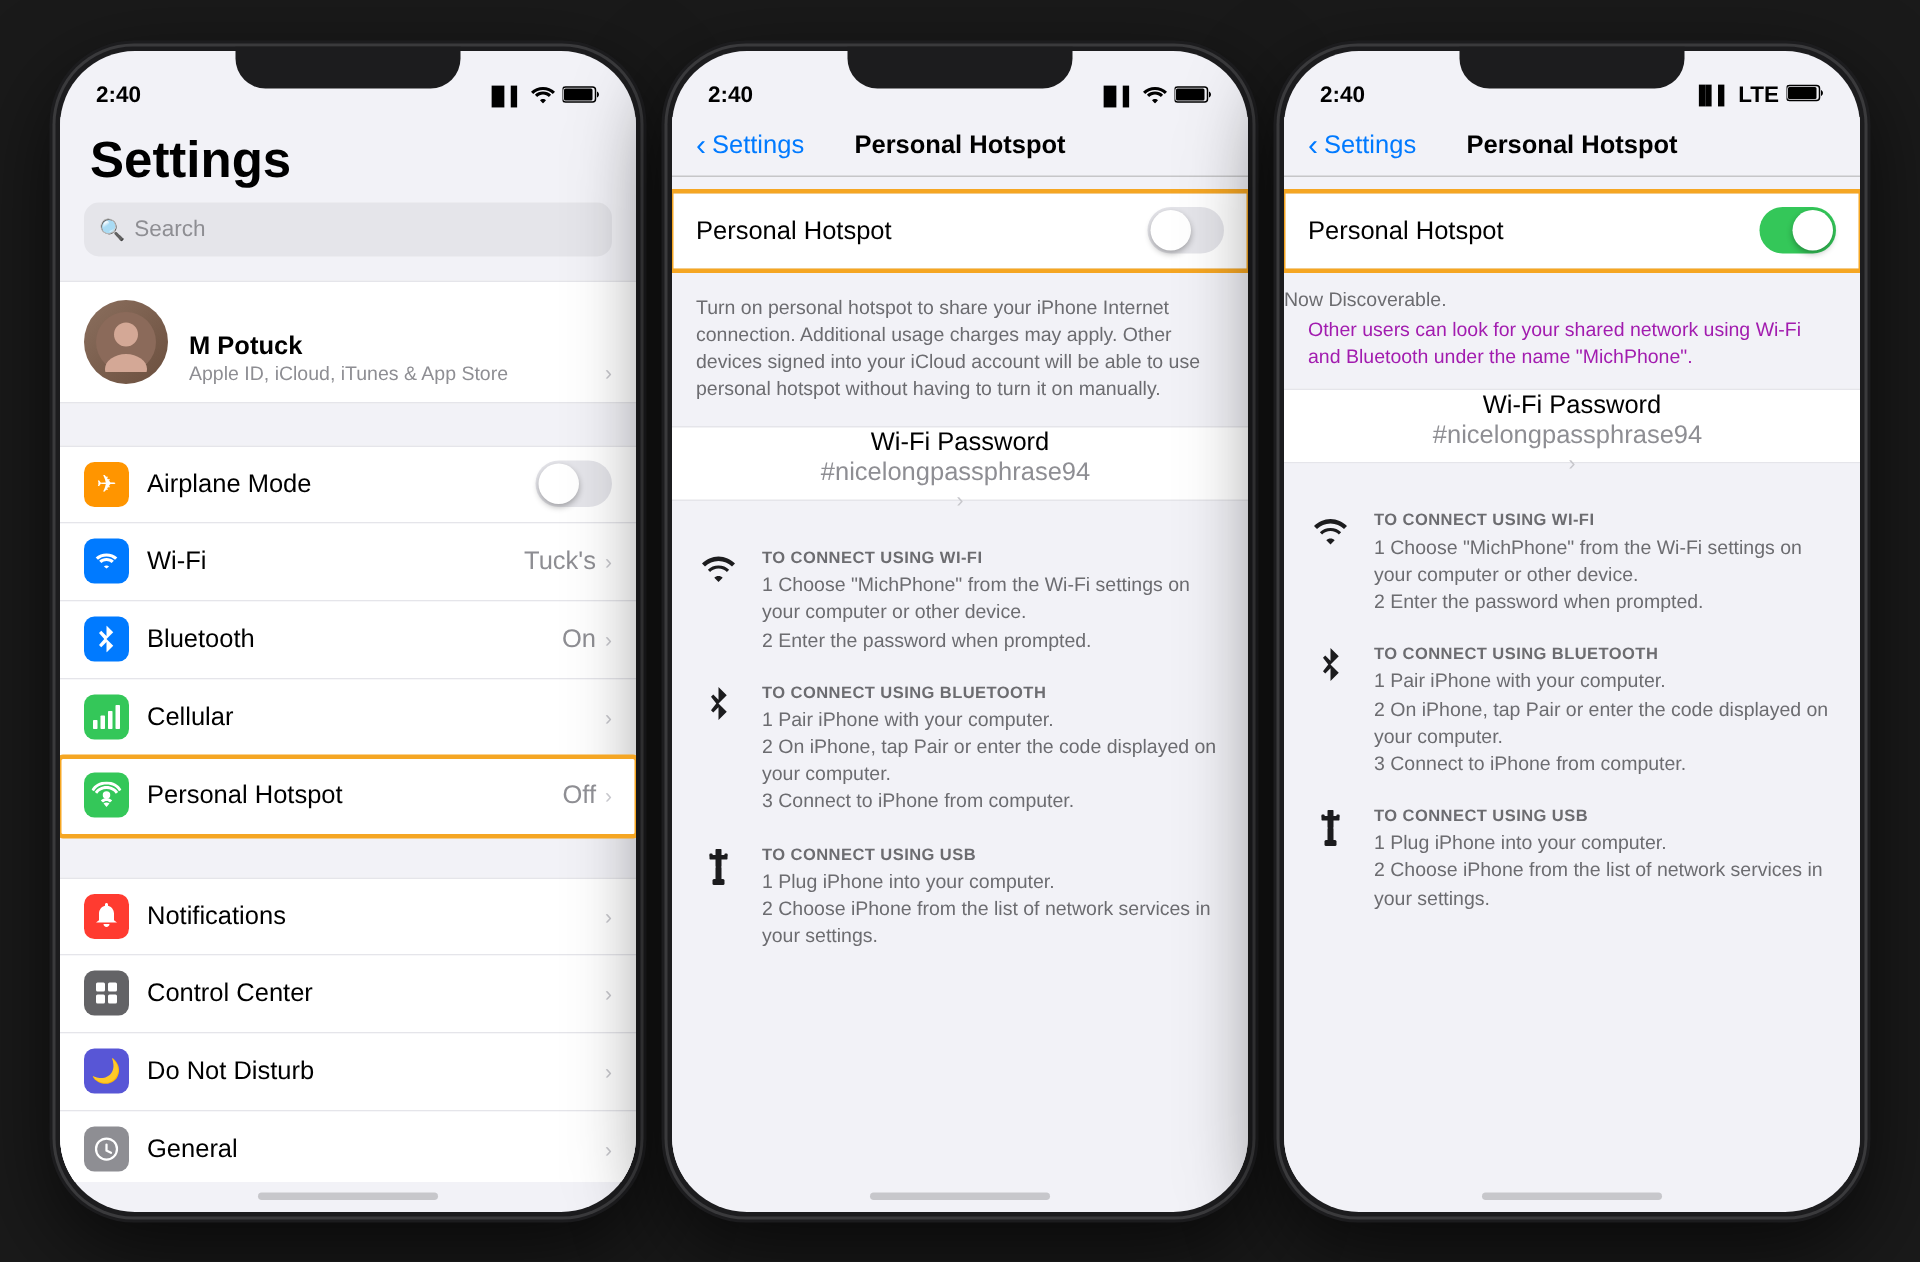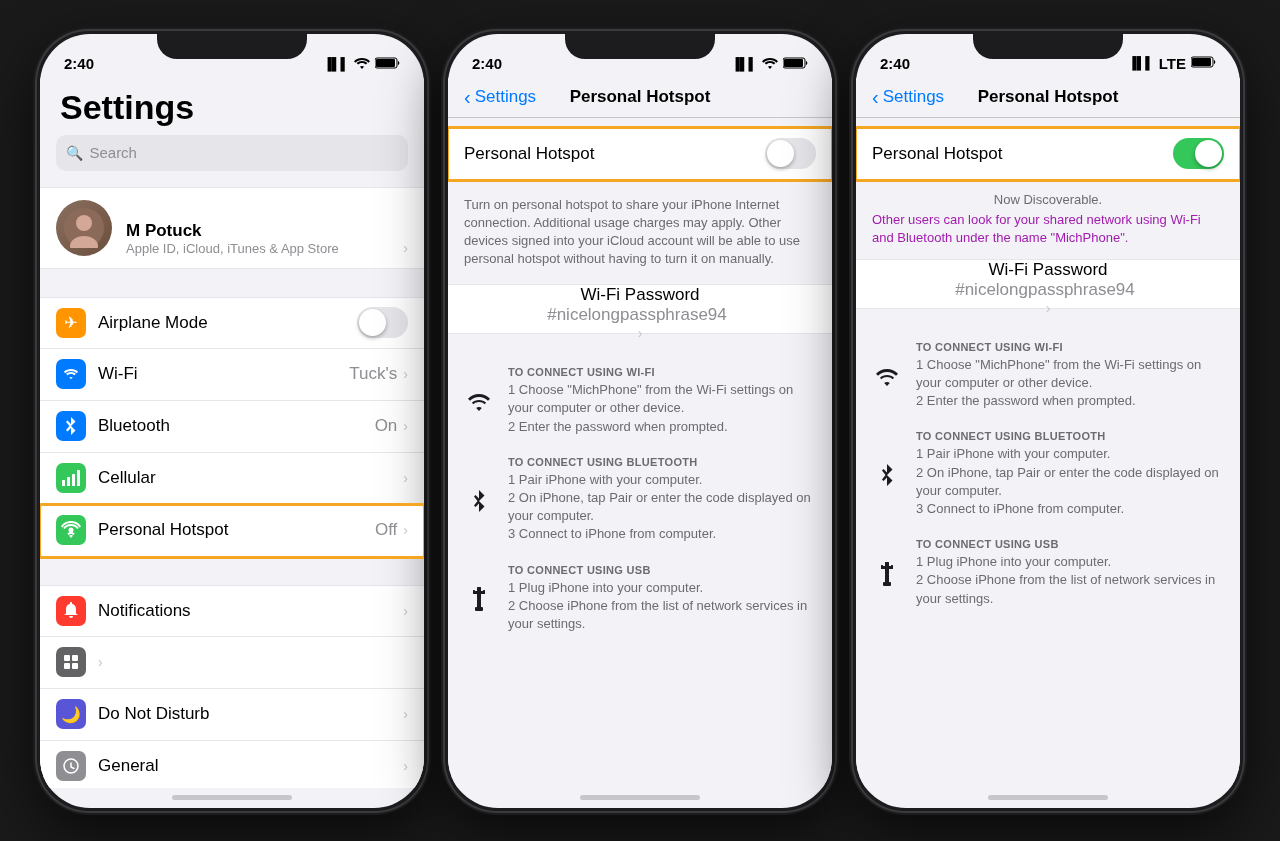--- a/index.html
+++ b/index.html
@@ -351,21 +351,21 @@
       color: #8e8e93;
       margin-right: 6px;
     }
 
     .connect-section {
       padding: 16px;
     }
 
     .connect-item {
       display: flex;
-      align-items: center;
+      align-items: flex-start;
       gap: 14px;
       margin-bottom: 20px;
     }
 
     .connect-icon-wrap {
       width: 30px;
       display: flex;
       justify-content: center;
       flex-shrink: 0;
       margin-top: 2px;
@@ -384,25 +384,24 @@
       margin-bottom: 3px;
     }
 
     .connect-step {
       font-size: 13px;
       color: #6c6c70;
       line-height: 1.4;
     }
 
     .discoverable-text {
-      padding: 12px 20px 4px;
+      padding: 12px 0 4px;
       font-size: 13px;
       color: #6c6c70;
       font-weight: 500;
-      text-align: center;
     }
 
     .discoverable-sub {
       padding: 0 16px 12px;
       font-size: 13px;
       color: #a21caf;
       line-height: 1.4;
     }
 
     
@@ -550,20 +549,21 @@
 
           <div class="settings-cell">
             <div class="cell-icon" style="background:#636366;">
               <svg width="16" height="16" viewBox="0 0 16 16" fill="white">
                 <rect x="1" y="1" width="6" height="6" rx="1"></rect>
                 <rect x="9" y="1" width="6" height="6" rx="1"></rect>
                 <rect x="1" y="9" width="6" height="6" rx="1"></rect>
                 <rect x="9" y="9" width="6" height="6" rx="1"></rect>
               </svg>
             </div>
+            <span class="cell-label">Control Center</span>
             <span class="cell-chevron">›</span>
           </div>
 
           <div class="settings-cell">
             <div class="cell-icon" style="background:#5856d6;">🌙</div>
             <span class="cell-label">Do Not Disturb</span>
             <span class="cell-chevron">›</span>
           </div>
 
           <div class="settings-cell">

